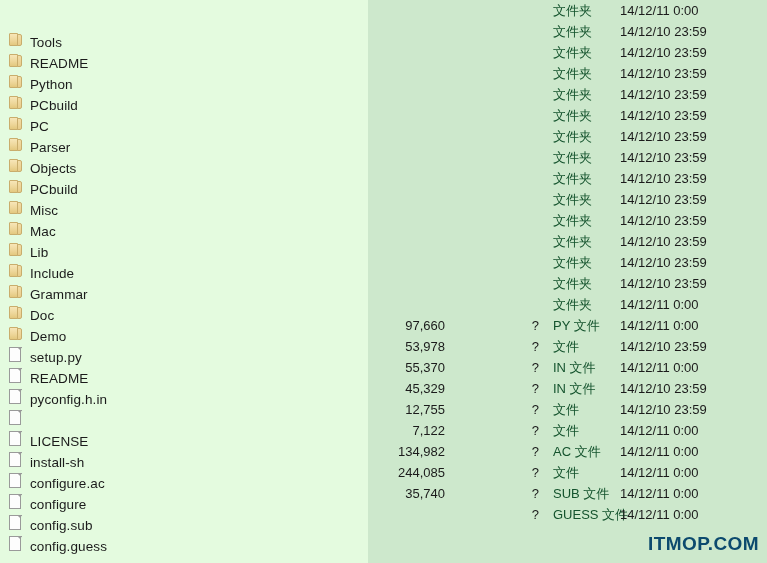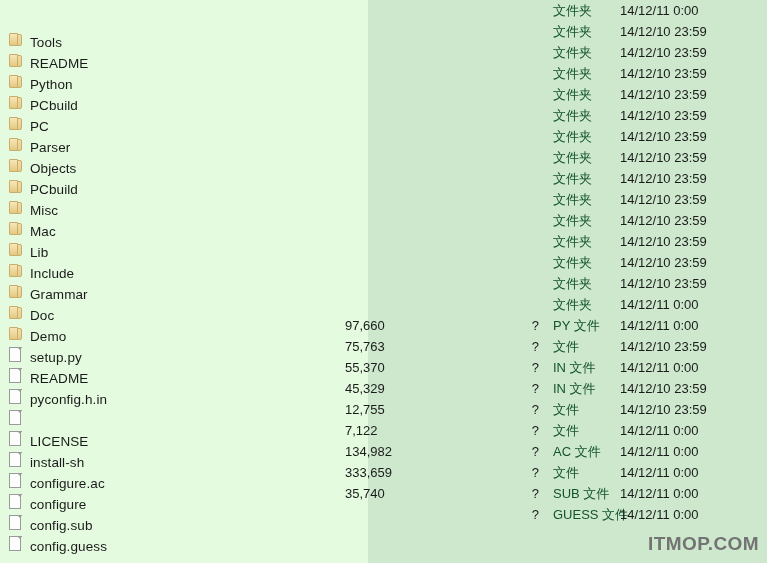--- a/index.html
+++ b/index.html
@@ -55,20 +55,21 @@
     font-size: 13.5px;
     color: #1b1b1b;
     margin-left: 7px;
     letter-spacing: 0.1px;
   }
   .cell-size {
     position: absolute;
     left: 345px;
     width: 100px;
     top: 0;
+    text-align: right;
     font-size: 13px;
     color: #1b1b1b;
   }
   .cell-q {
     position: absolute;
     left: 525px;
     width: 14px;
     top: 0;
     text-align: right;
     font-size: 13px;
@@ -372,21 +373,21 @@
         <div class="cell-date">14/12/11 0:00</div>
       </div>
       <div class="row">
         <div class="cell-name">
           <span class="icon icon-file">
             <span class="pg"></span>
             <span class="foldline"></span>
           </span>
           <span class="name-text">README</span>
         </div>
-        <div class="cell-size">75,763</div>
+        <div class="cell-size">53,978</div>
         <div class="cell-q">?</div>
         <div class="cell-type">文件</div>
         <div class="cell-date">14/12/10 23:59</div>
       </div>
       <div class="row">
         <div class="cell-name">
           <span class="icon icon-file">
             <span class="pg"></span>
             <span class="foldline"></span>
           </span>
@@ -449,21 +450,21 @@
         <div class="cell-date">14/12/11 0:00</div>
       </div>
       <div class="row">
         <div class="cell-name">
           <span class="icon icon-file">
             <span class="pg"></span>
             <span class="foldline"></span>
           </span>
           <span class="name-text">configure</span>
         </div>
-        <div class="cell-size">333,659</div>
+        <div class="cell-size">244,085</div>
         <div class="cell-q">?</div>
         <div class="cell-type">文件</div>
         <div class="cell-date">14/12/11 0:00</div>
       </div>
       <div class="row">
         <div class="cell-name">
           <span class="icon icon-file">
             <span class="pg"></span>
             <span class="foldline"></span>
           </span>
@@ -481,15 +482,15 @@
             <span class="foldline"></span>
           </span>
           <span class="name-text">config.guess</span>
         </div>
         <div class="cell-q">?</div>
         <div class="cell-type">GUESS 文件</div>
         <div class="cell-date">14/12/11 0:00</div>
       </div>
     </div>
 
-  <div id="watermark" style="color: #737373; text-align: right;">ITMOP.COM</div>
+  <div id="watermark" style="color: #0c4a6e; text-align: right;">ITMOP.COM</div>
 
 </div>
 
 </body></html>

